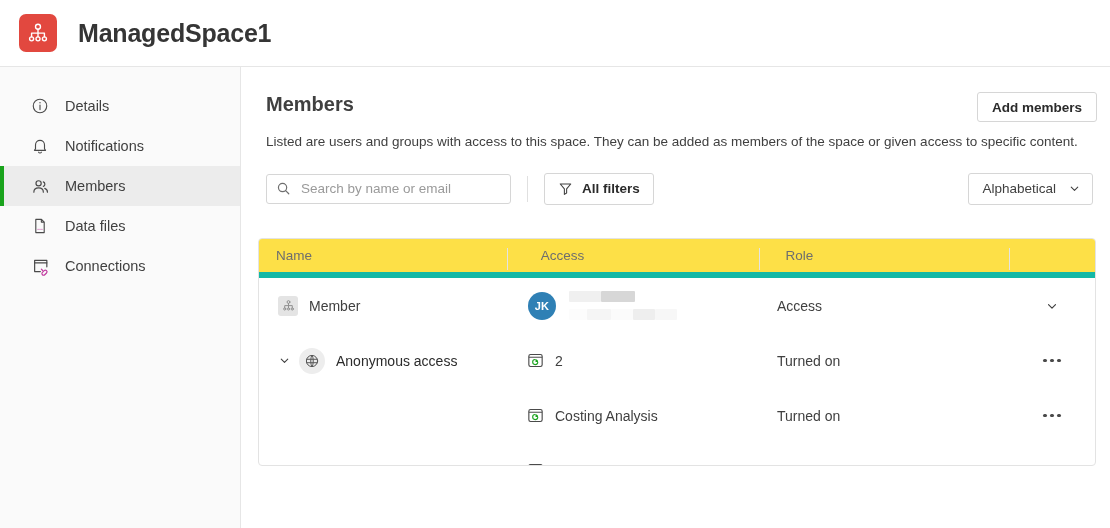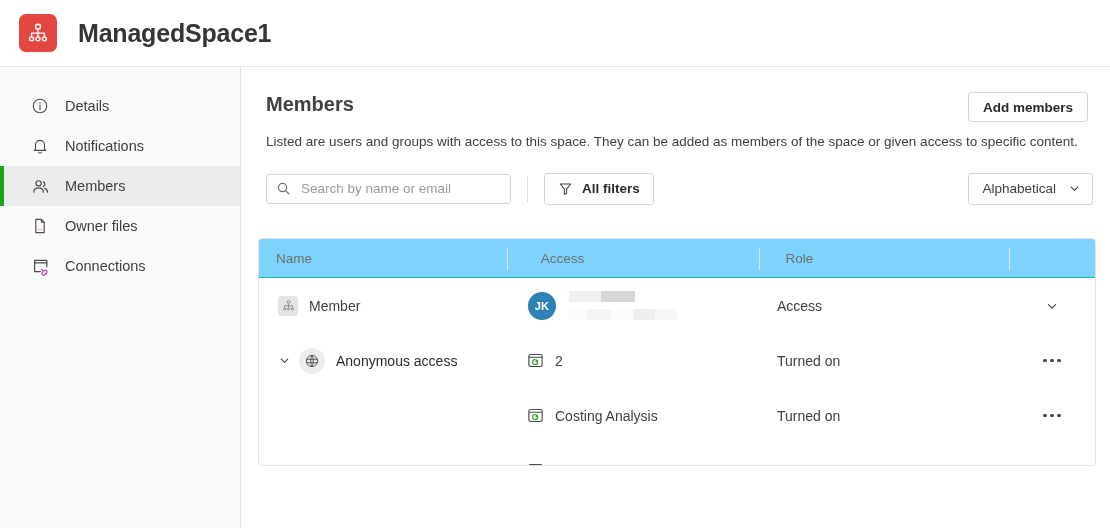--- a/index.html
+++ b/index.html
@@ -54,21 +54,21 @@
 
   
   .main{
     position:absolute;left:242px;top:67px;width:868px;height:461px;
     background:#ffffff;box-sizing:border-box;
   }
   .main-head{padding:27px 0 0 24px;position:relative;}
   .page-title{font-size:20px;font-weight:bold;color:#404040;line-height:1;}
   .page-desc{margin-top:20px;font-size:13.5px;color:#404040;line-height:1.25;}
   .add-btn{
-    position:absolute;right:22px;top:25px;
+    position:absolute;right:13px;top:25px;
     height:30px;padding:0 14px;background:#ffffff;border:1px solid #d6d6d6;border-radius:3px;
     font-family:"Liberation Sans", sans-serif;font-size:13.5px;font-weight:bold;color:#2b2b2b;
     display:flex;align-items:center;justify-content:center;cursor:pointer;
   }
 
   
   .toolbar{
     position:relative;margin:22px 0 0 24px;height:32px;display:flex;align-items:center;
   }
   .search-box{
@@ -96,21 +96,21 @@
   .sort-btn .lbl{font-size:13.5px;color:#404040;}
   .sort-btn .ico{margin-left:12px;display:flex;align-items:center;}
 
   
   .card{
     position:absolute;left:16px;top:171px;width:838px;height:228px;
     background:#ffffff;border:1px solid #e3e3e3;border-radius:4px;box-sizing:border-box;
     overflow:hidden;
   }
   .thead{
-    height:39px;background:#7dd3fc;border-bottom:1px solid #14b8a6;
+    height:39px;background:#fde047;border-bottom:6px solid #14b8a6;
     display:flex;align-items:center;position:relative;box-sizing:border-box;
   }
   .th{font-size:13.5px;color:#6e6e6e;box-sizing:border-box;}
   .col-name{width:248px;padding-left:17px;}
   .col-access{width:252px;padding-left:19px;margin-left:21px;}
   .col-role{width:250px;padding-left:18px;}
   .col-actions{width:86px;}
   .vdiv{position:absolute;top:9px;width:1px;height:22px;background:#e3e3e3;}
 
   .trow{height:55px;display:flex;align-items:center;box-sizing:border-box;}
@@ -209,21 +209,21 @@
       <div class="nav-item">
         <span class="ico">
           <svg width="18" height="18" viewBox="0 0 24 24" fill="none" stroke="#4a4a4a" stroke-width="1.5" stroke-linejoin="round">
             <path d="M14 3.2H6.4v17.6h11.2V6.8z"></path>
             <path d="M13.8 3.2v3.6h3.8"></path>
             <circle cx="9.4" cy="16.4" r="0.75" fill="#c0399f" stroke="none"></circle>
             <circle cx="12" cy="16.4" r="0.75" fill="#c0399f" stroke="none"></circle>
             <circle cx="14.6" cy="16.4" r="0.75" fill="#c0399f" stroke="none"></circle>
           </svg>
         </span>
-        <span class="lbl">Owner files</span>
+        <span class="lbl">Data files</span>
       </div>
 
       <div class="nav-item">
         <span class="ico">
           <svg width="19" height="19" viewBox="0 0 24 24" fill="none" stroke="#4a4a4a" stroke-width="1.5" stroke-linecap="round" stroke-linejoin="round">
             <path d="M20 12.4V4.2H4.6v14.2h7.2"></path>
             <path d="M4.6 7.4H20"></path>
             <g stroke="#c0399f">
               <path d="M14.4 19.4l2.2-2.2a2.1 2.1 0 0 1 3 3l-2.2 2.2a2.1 2.1 0 0 1-3-3z"></path>
               <path d="M13.1 15.4l1.6 1.6"></path>

